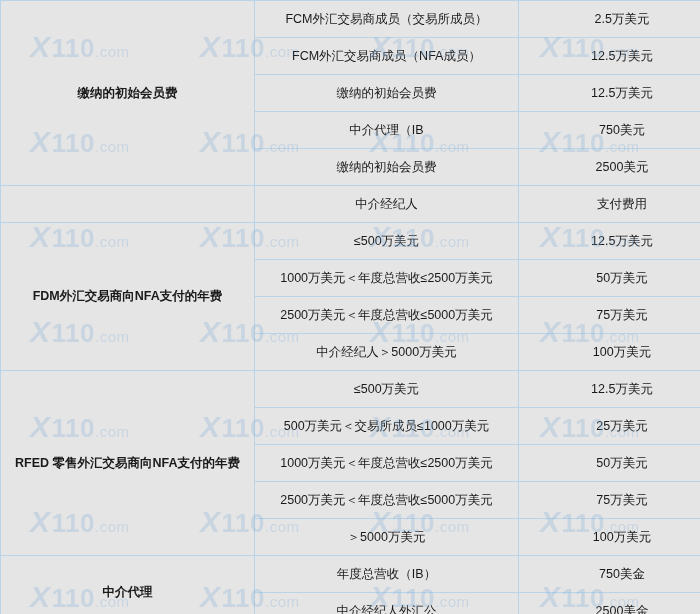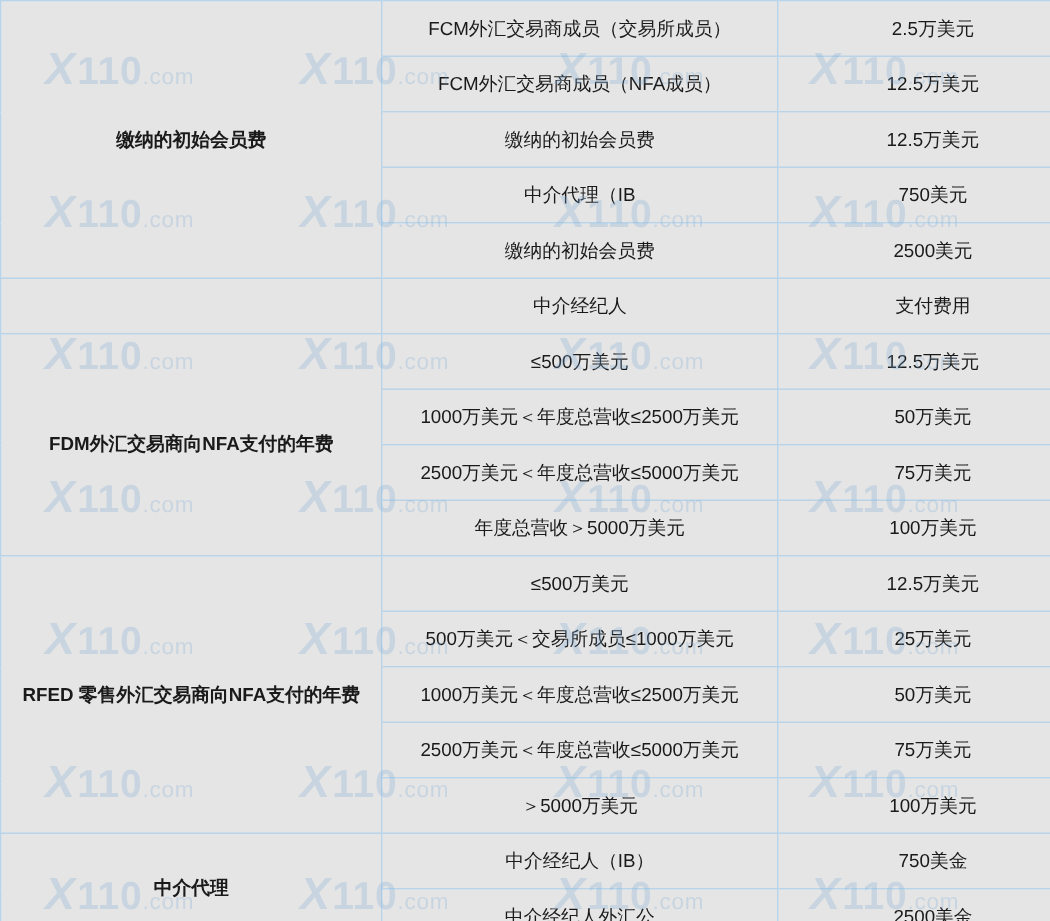--- a/index.html
+++ b/index.html
@@ -147,21 +147,21 @@
       </tr>
       <tr class="row-h">
         <td class="desc">1000万美元＜年度总营收≤2500万美元</td>
         <td class="fee">50万美元</td>
       </tr>
       <tr class="row-h">
         <td class="desc">2500万美元＜年度总营收≤5000万美元</td>
         <td class="fee">75万美元</td>
       </tr>
       <tr class="row-h">
-        <td class="desc">年度总营收＞5000万美元</td>
+        <td class="desc">中介经纪人＞5000万美元</td>
         <td class="fee">100万美元</td>
       </tr>
       <tr class="row-h">
         <td class="cat" rowspan="5">RFED 零售外汇交易商向NFA支付的年费</td>
         <td class="desc">≤500万美元</td>
         <td class="fee">12.5万美元</td>
       </tr>
       <tr class="row-h">
         <td class="desc">500万美元＜交易所成员≤1000万美元</td>
         <td class="fee">25万美元</td>
@@ -173,21 +173,21 @@
       <tr class="row-h">
         <td class="desc">2500万美元＜年度总营收≤5000万美元</td>
         <td class="fee">75万美元</td>
       </tr>
       <tr class="row-h">
         <td class="desc">＞5000万美元</td>
         <td class="fee">100万美元</td>
       </tr>
       <tr class="row-h">
         <td class="cat" rowspan="2">中介代理</td>
-        <td class="desc">中介经纪人（IB）</td>
+        <td class="desc">年度总营收（IB）</td>
         <td class="fee">750美金</td>
       </tr>
       <tr class="row-h">
         <td class="desc">中介经纪人外汇公</td>
         <td class="fee">2500美金</td>
       </tr>
     </tbody>
 </table>
 
 </body></html>

